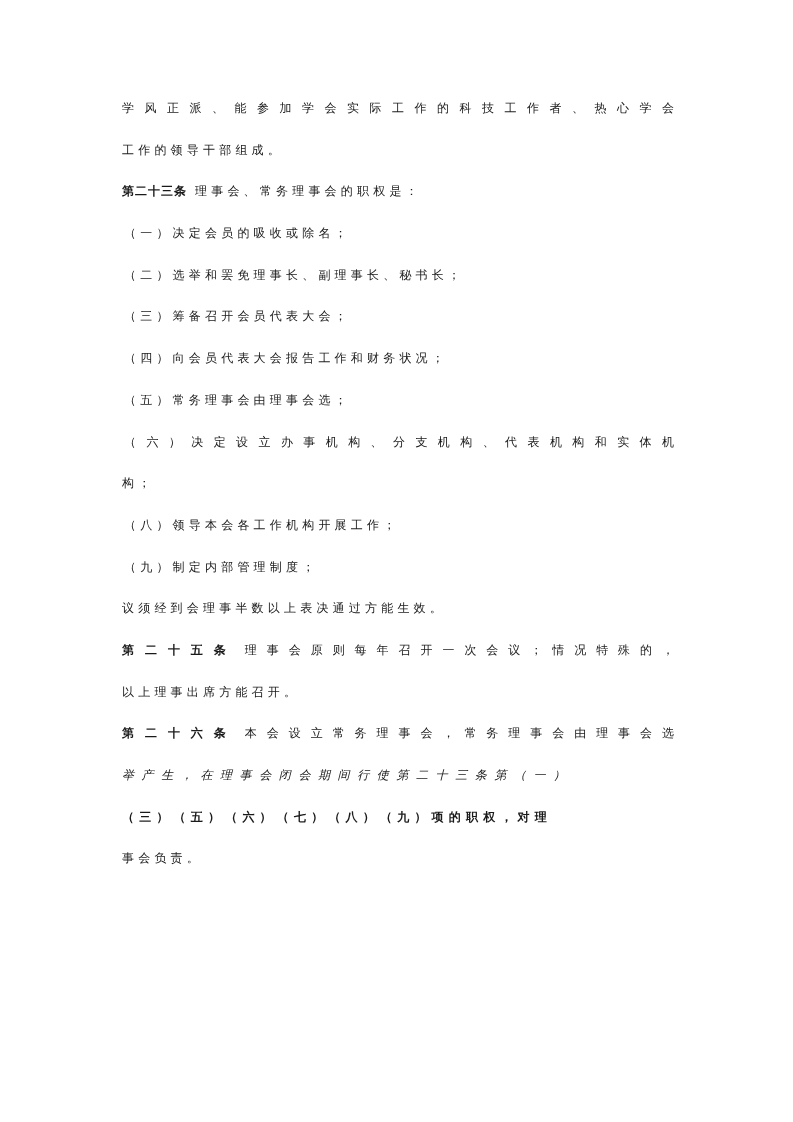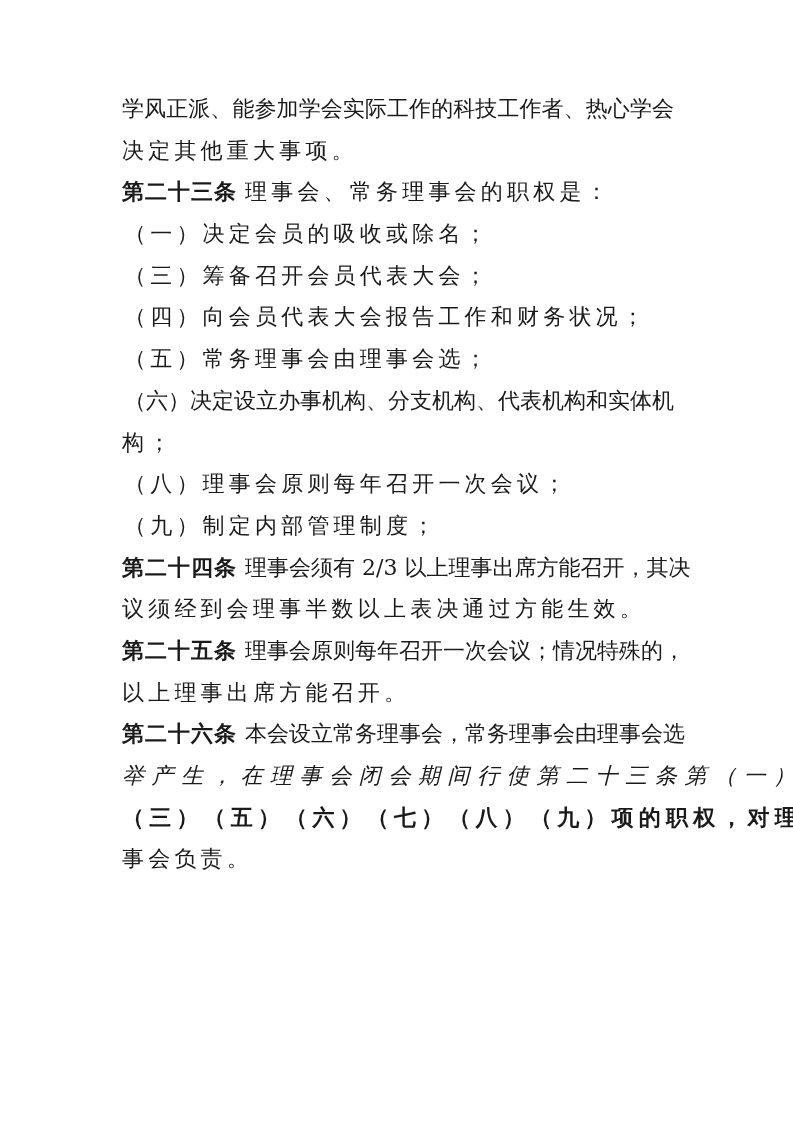--- a/index.html
+++ b/index.html
@@ -17,21 +17,21 @@
     }
     .page {
       position: absolute;
       left: 122px;
       top: 88px;
       width: 552px;
     }
     .line {
       height: 41.7px;
       line-height: 41.7px;
-      font-size: 22px;
+      font-size: 12px;
       white-space: nowrap;
       letter-spacing: 4.2px;
     }
     .line.justify {
       text-align: justify;
       text-align-last: justify;
       letter-spacing: 0;
     }
     .art {
       font-weight: bold;
@@ -40,31 +40,31 @@
     }
     .indent-item {
       padding-left: 2px;
     }
   </style>
 </head>
 <body>
 
 <div class="page">
   <div class="line justify"><span>学风正派、能参加学会实际工作的科技工作者、热心学会</span></div>
-  <div class="line"><span>决定其他重大事项。</span></div>
+  <div class="line"><span>工作的领导干部组成。</span></div>
   <div class="line"><span class="art">第二十三条</span><span>理事会、常务理事会的职权是：</span></div>
   <div class="line indent-item"><span>（一）决定会员的吸收或除名；</span></div>
+  <div class="line indent-item"><span>（二）选举和罢免理事长、副理事长、秘书长；</span></div>
   <div class="line indent-item"><span>（三）筹备召开会员代表大会；</span></div>
   <div class="line indent-item"><span>（四）向会员代表大会报告工作和财务状况；</span></div>
   <div class="line indent-item"><span>（五）常务理事会由理事会选；</span></div>
   <div class="line justify indent-item"><span>（六）决定设立办事机构、分支机构、代表机构和实体机</span></div>
   <div class="line"><span>构；</span></div>
-  <div class="line indent-item"><span>（八）理事会原则每年召开一次会议；</span></div>
+  <div class="line indent-item"><span>（八）领导本会各工作机构开展工作；</span></div>
   <div class="line indent-item"><span>（九）制定内部管理制度；</span></div>
-  <div class="line justify"><span class="art">第二十四条</span><span>理事会须有 2/3 以上理事出席方能召开，其决</span></div>
   <div class="line"><span>议须经到会理事半数以上表决通过方能生效。</span></div>
   <div class="line justify"><span class="art">第二十五条</span><span>理事会原则每年召开一次会议；情况特殊的，</span></div>
   <div class="line"><span>以上理事出席方能召开。</span></div>
   <div class="line justify"><span class="art">第二十六条</span><span>本会设立常务理事会，常务理事会由理事会选</span></div>
   <div class="line" style="letter-spacing:7.6px;font-style:italic;"><span>举产生，在理事会闭会期间行使第二十三条第（一）</span></div>
   <div class="line" style="letter-spacing:5.2px;font-weight:bold;"><span>（三）（五）（六）（七）（八）（九）项的职权，对理</span></div>
   <div class="line"><span>事会负责。</span></div>
 </div>
 
 </body></html>

